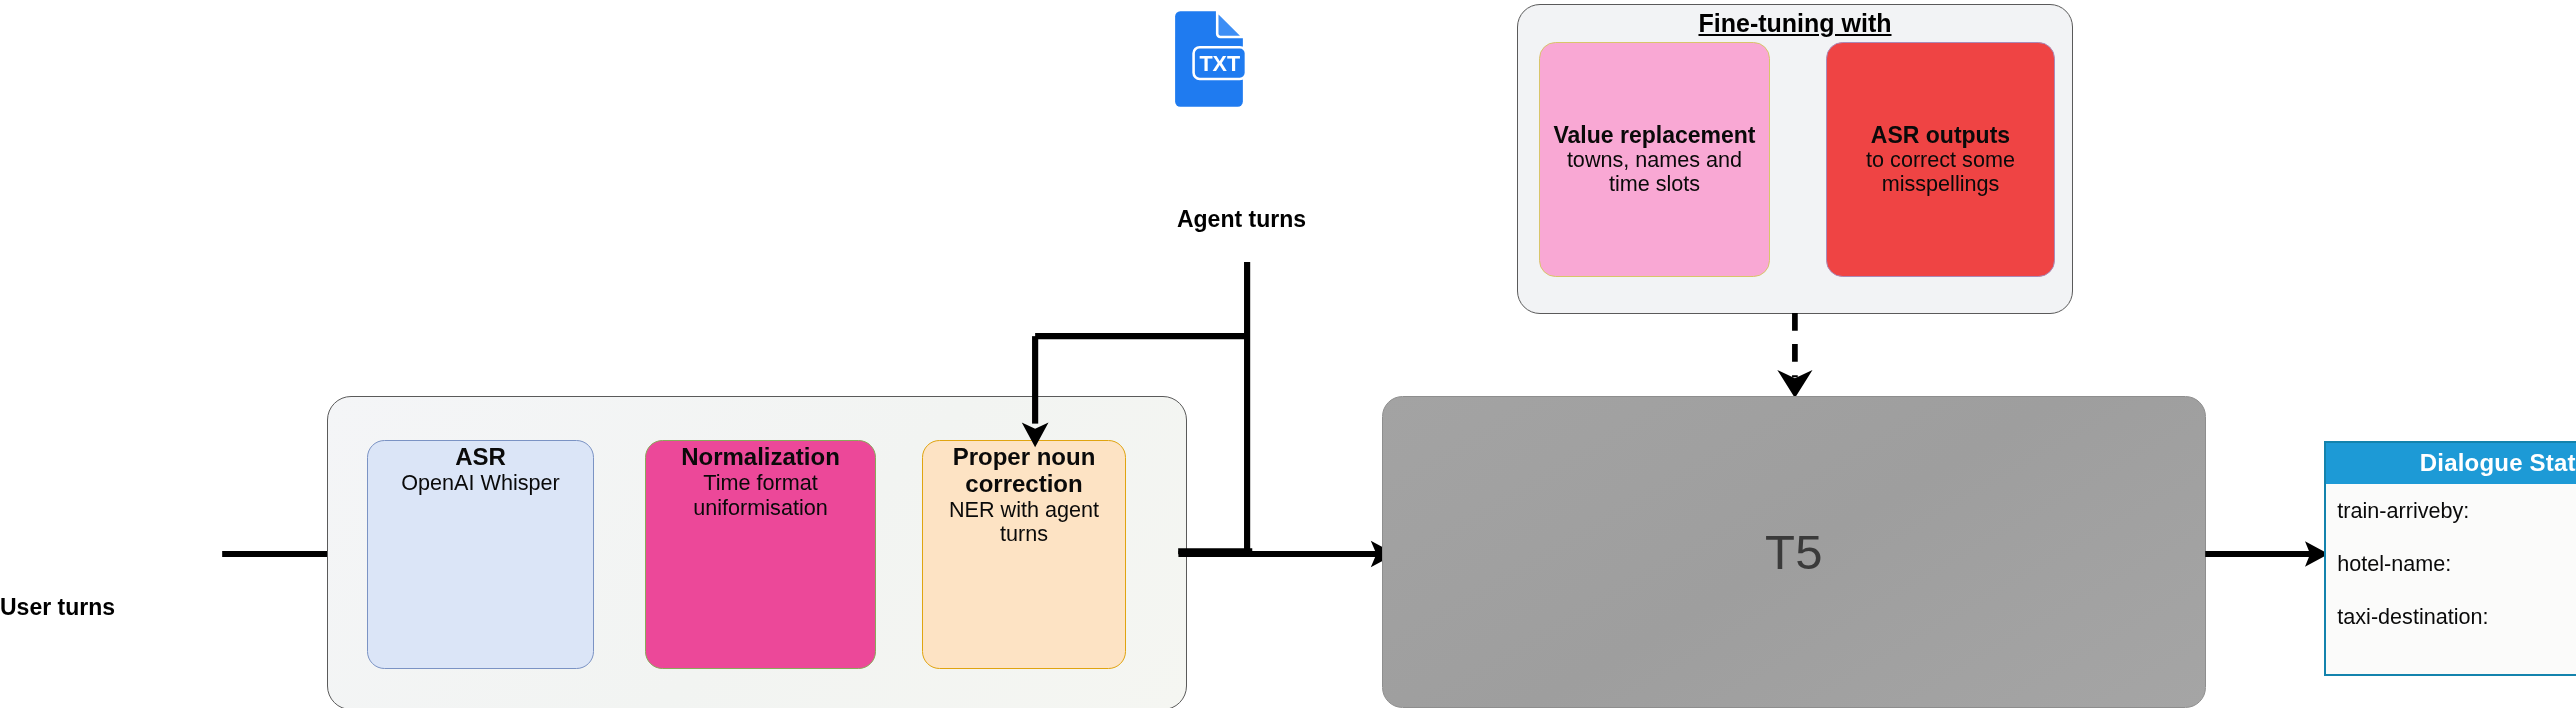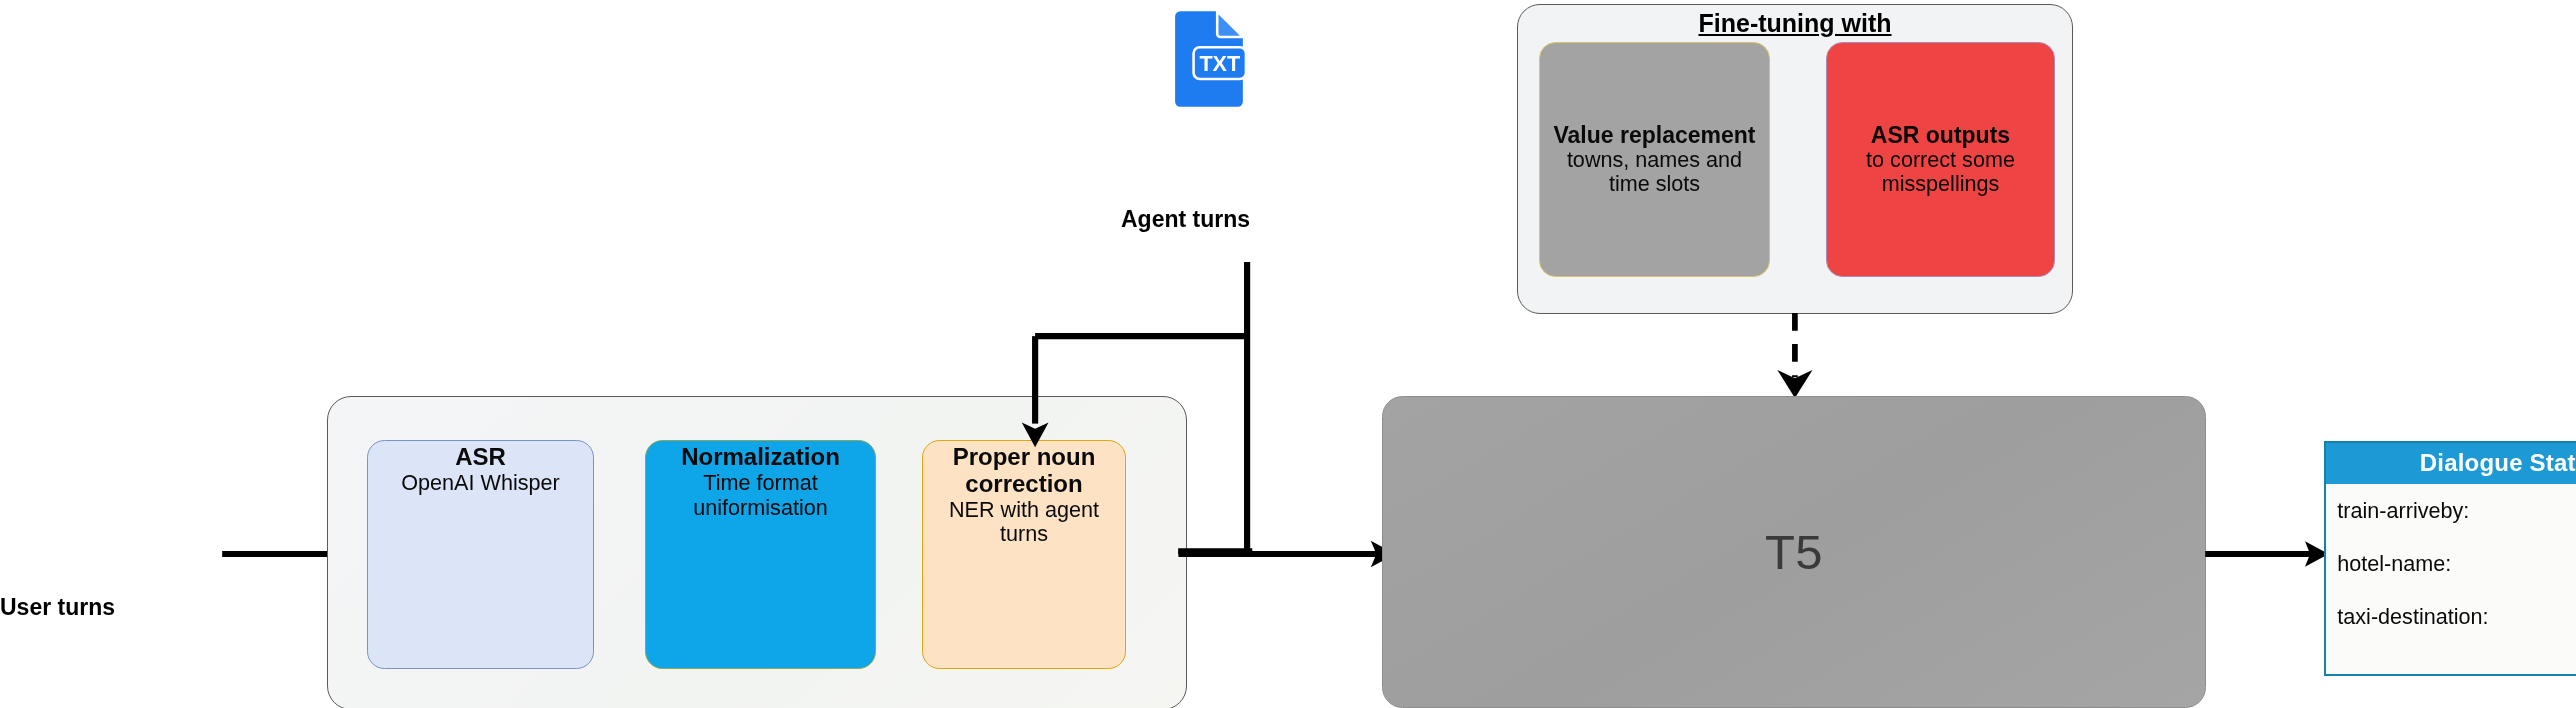--- a/index.html
+++ b/index.html
@@ -14,21 +14,21 @@
     height:709px;
     background:#ffffff;
     overflow:hidden;
   }
   .abs{position:absolute;box-sizing:border-box;}
 
   
   .file-icon{width:77px;height:96px;}
   .file-label{
     font-size:23px;font-weight:bold;color:#000000;
-    text-align:left;white-space:nowrap;
+    text-align:right;white-space:nowrap;
   }
 
   
   .pipeline-box{
     background:linear-gradient(135deg,#f4f5f7 0%,#f2f4f2 55%,#f5f6f2 100%);
     border:1.5px solid #5a5a5a;
     border-radius:24px;
   }
   .stage{
     border-radius:17.5px;
@@ -41,42 +41,42 @@
   }
   .stage-title{
     font-size:24px;font-weight:bold;color:#0a0a0a;
     line-height:1.12;
   }
   .stage-sub{
     font-size:21.6px;font-weight:normal;color:#0a0a0a;
     line-height:1.14;
   }
   .stage-asr{background:#dbe5f7;border:1.5px solid #7b93c4;}
-  .stage-norm{background:#0ea5e9;border:1.5px solid #8aa85a;}
+  .stage-norm{background:#ec4899;border:1.5px solid #8aa85a;}
   .stage-pnc{background:#fde3c4;border:1.5px solid #e0a410;}
 
   
   .ft-panel{
     background:#f2f3f5;
     border:1.5px solid #5a5a5a;
     border-radius:23px;
   }
   .ft-title{
     font-size:25px;font-weight:bold;color:#000000;
     text-align:center;white-space:nowrap;text-decoration:underline;
   }
   .ft-card{
     border-radius:16.5px;
     display:flex;flex-direction:column;
     align-items:center;justify-content:center;
     text-align:center;padding:3.1px 6.2px;
   }
   .ft-card-title{font-size:23px;font-weight:bold;color:#0a0a0a;line-height:1.13;}
   .ft-card-sub{font-size:21.6px;font-weight:normal;color:#0a0a0a;line-height:1.15;}
-  .ft-value{background:#a3a3a3;border:1.5px solid #d8c56a;}
+  .ft-value{background:#f9a8d4;border:1.5px solid #d8c56a;}
   .ft-asr{background:#ef4444;border:1.5px solid #a98ab8;}
 
   
   .t5-box{
     background:linear-gradient(150deg,#a3a3a3 0%,#9e9e9e 50%,#a5a5a5 100%);
     border:1px solid #8e8e8e;
     border-radius:20.6px;
     display:flex;align-items:center;justify-content:center;
   }
   .t5-label{

